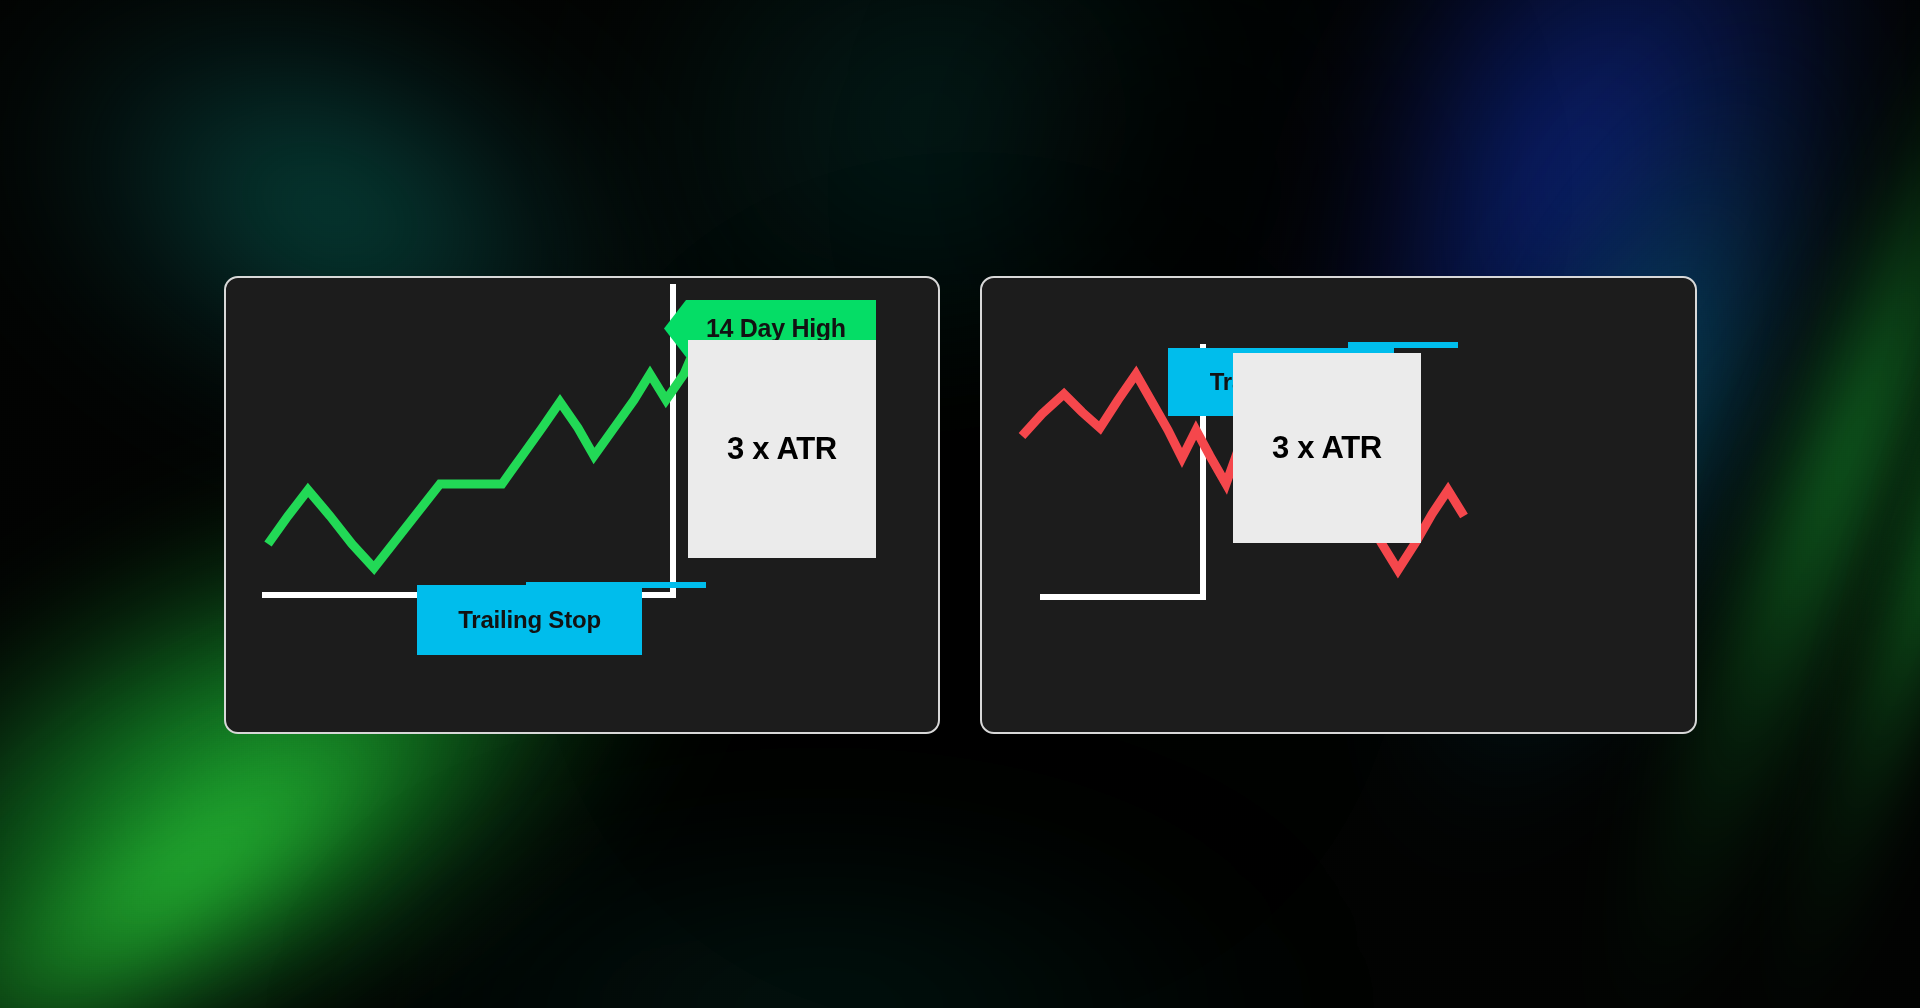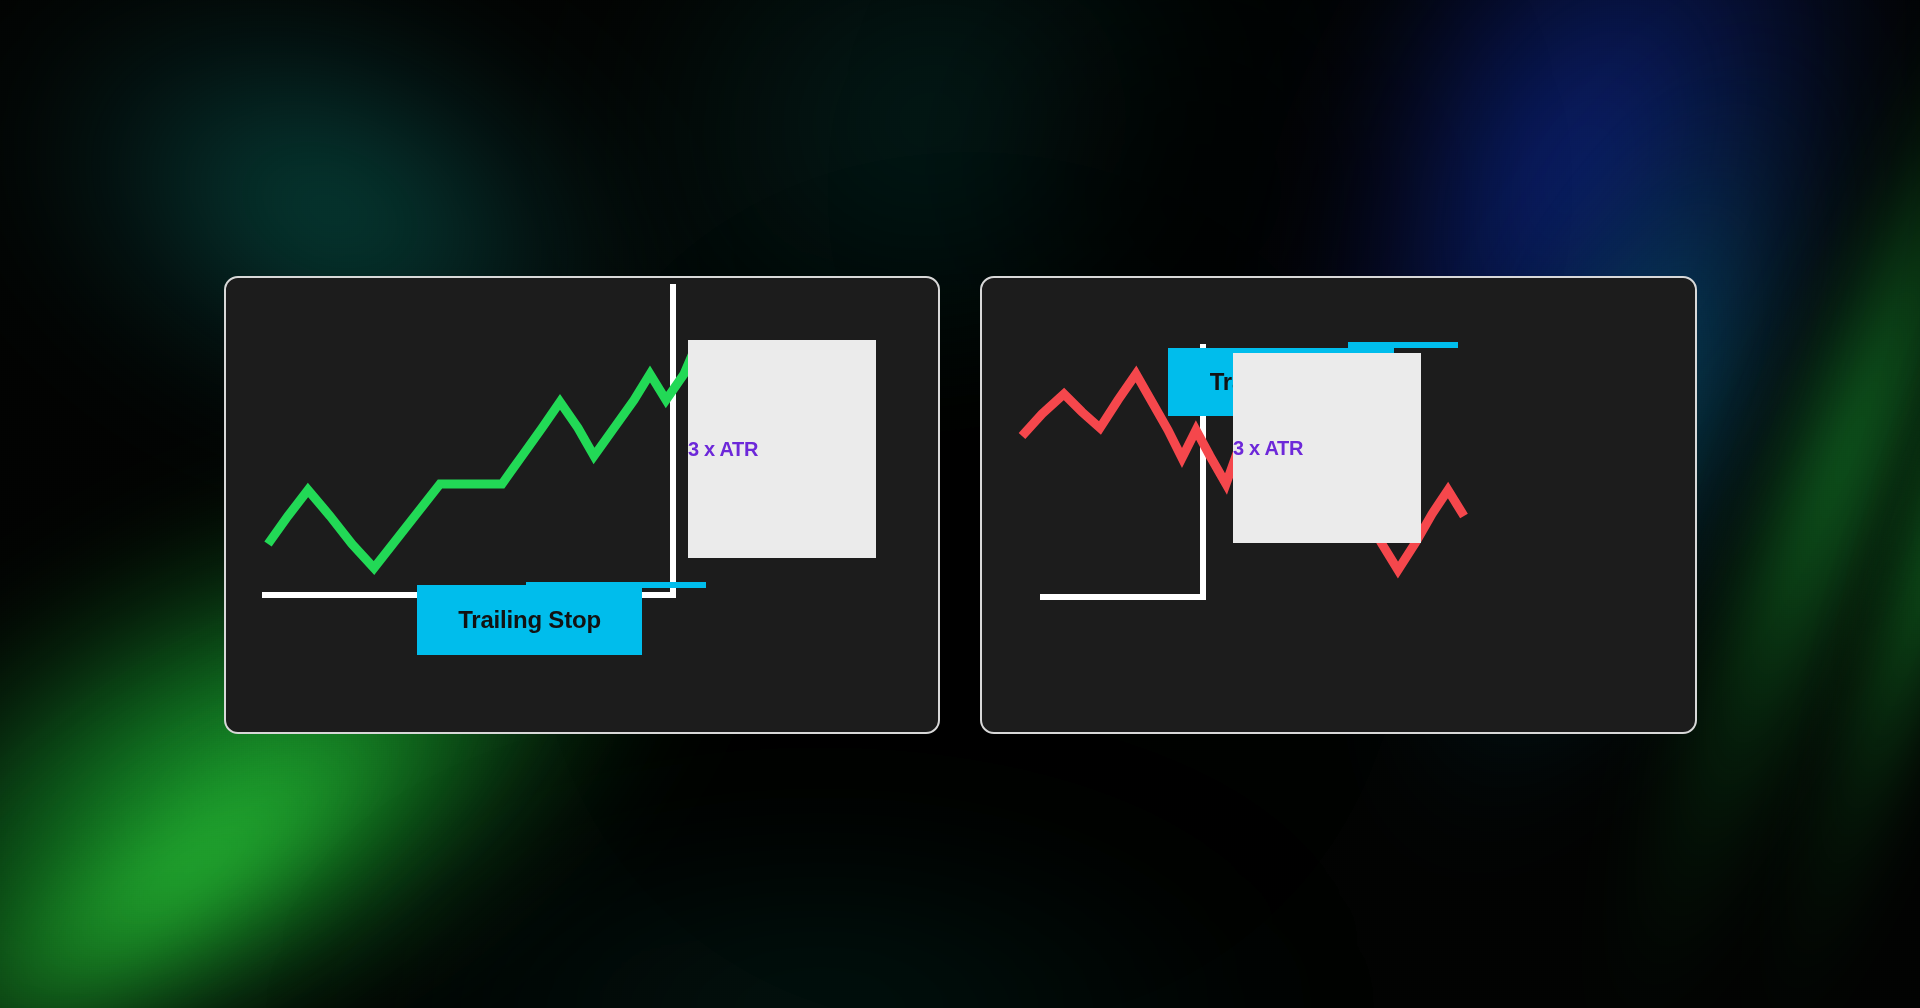--- a/index.html
+++ b/index.html
@@ -81,22 +81,22 @@
   }
   #ts-right {
     left:186px; top:70px; width:226px; height:68px;
     background:#00bdec; font-size:24px; justify-content:center;
   }
 
   
   .atr {
     position:absolute;
     background:#ebebeb;
-    display:flex; align-items:center; justify-content:flex-start;
-    font-weight:bold; color:#6d28d9; font-size:20px;
+    display:flex; align-items:center; justify-content:center;
+    font-weight:bold; color:#000000; font-size:31px;
     letter-spacing:-.3px;
   }
   #atr-left  { left:462px; top:62px;  width:188px; height:218px; }
   #atr-right { left:251px; top:75px;  width:188px; height:190px; }
 
   
   .flag {
     position:absolute;
     display:flex; align-items:center;
     padding-left:42px; padding-right:20px;
@@ -132,20 +132,23 @@
 
       <rect x="444" y="6" width="6" height="314" fill="#ffffff"></rect>
 
       <rect x="36" y="314" width="414" height="6" fill="#ffffff"></rect>
 
       <polyline points="42,266 62,238 82,212 104,238 126,266 148,290 170,262 192,234 214,206 246,206 276,206 296,178 316,150 334,124 352,150 368,178 388,150 408,122 424,96 440,122 458,96 470,68 500,68" fill="none" stroke="#22d956" stroke-width="9" stroke-linejoin="miter" stroke-linecap="butt"></polyline>
 
       <rect x="300" y="304" width="180" height="6" fill="#00bdec"></rect>
     </svg>
 
+    <div class="flag" id="flag-high">
+      <span>14 Day High</span>
+    </div>
 
     <div class="atr" id="atr-left">
       <span>3 x ATR</span>
     </div>
 
     <div class="tag tag-box" id="ts-left">
       <span>Trailing Stop</span>
     </div>
 
   </div>

